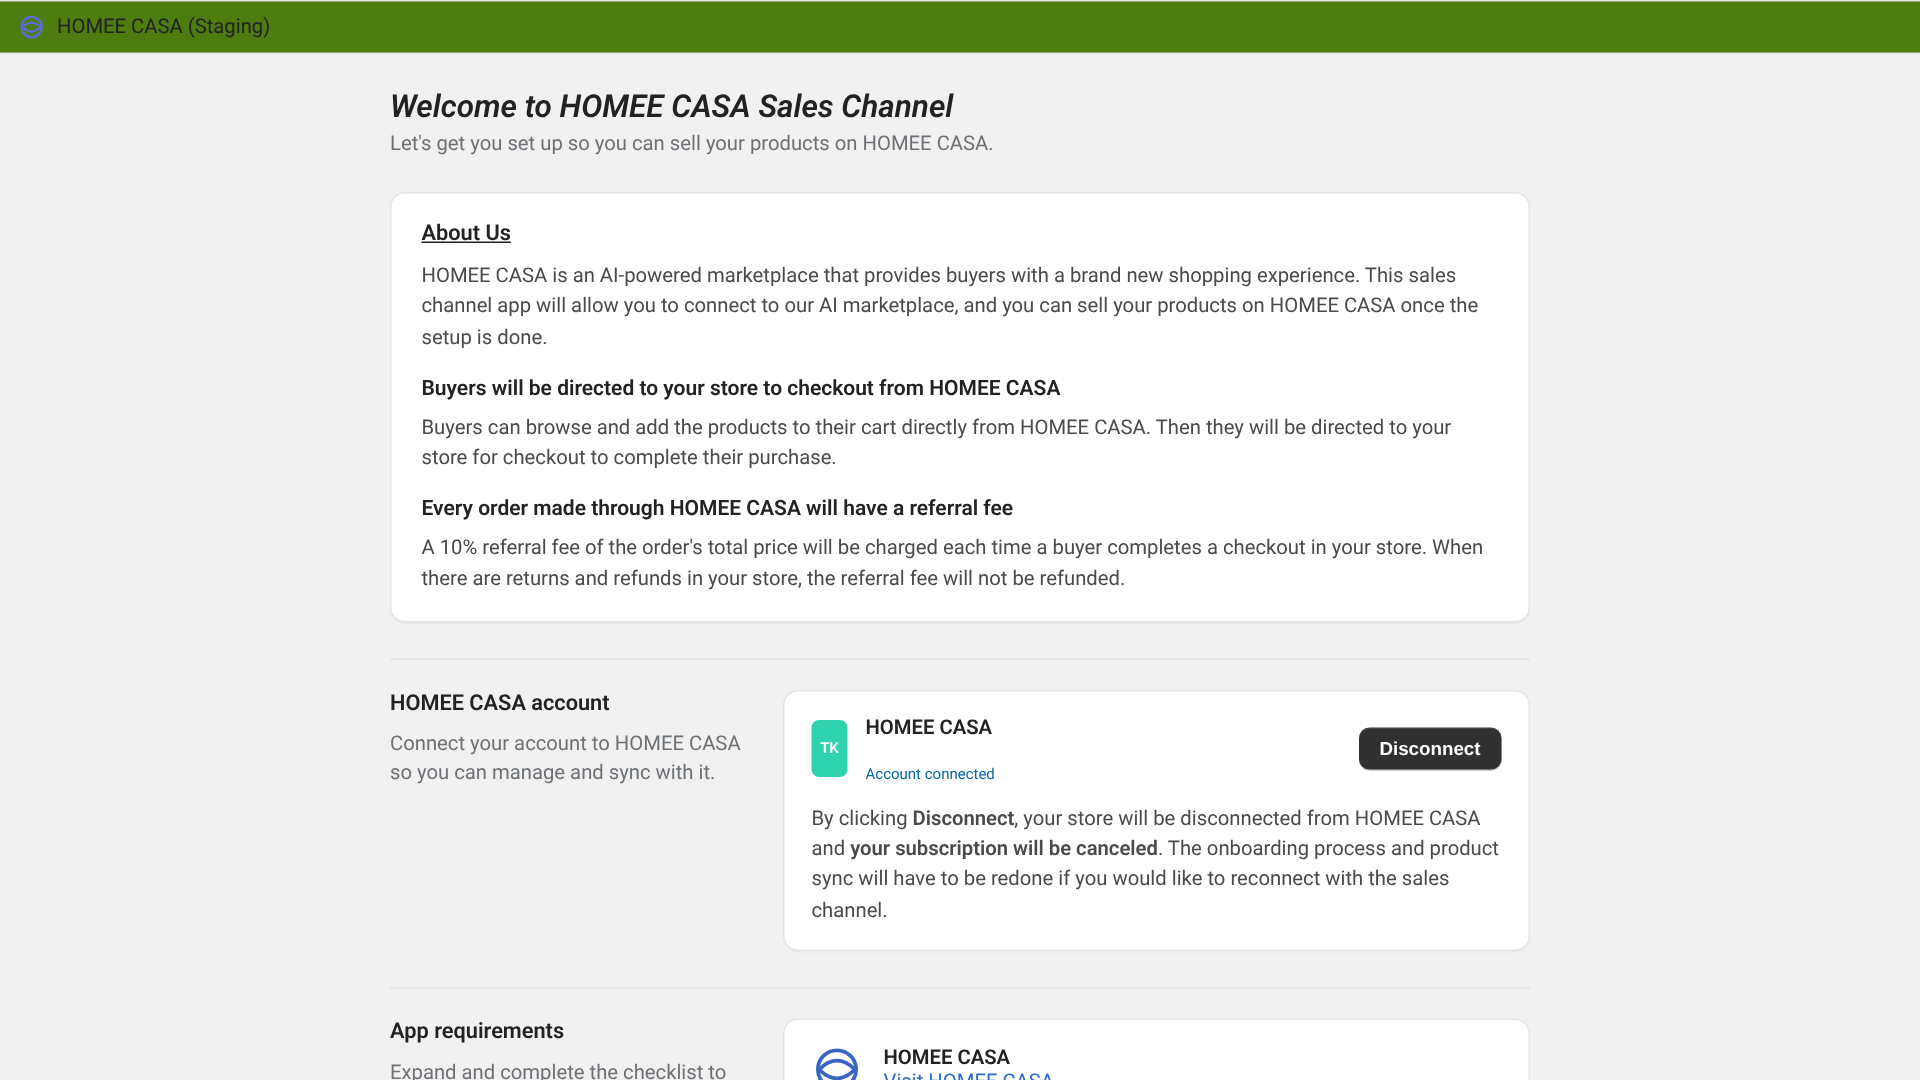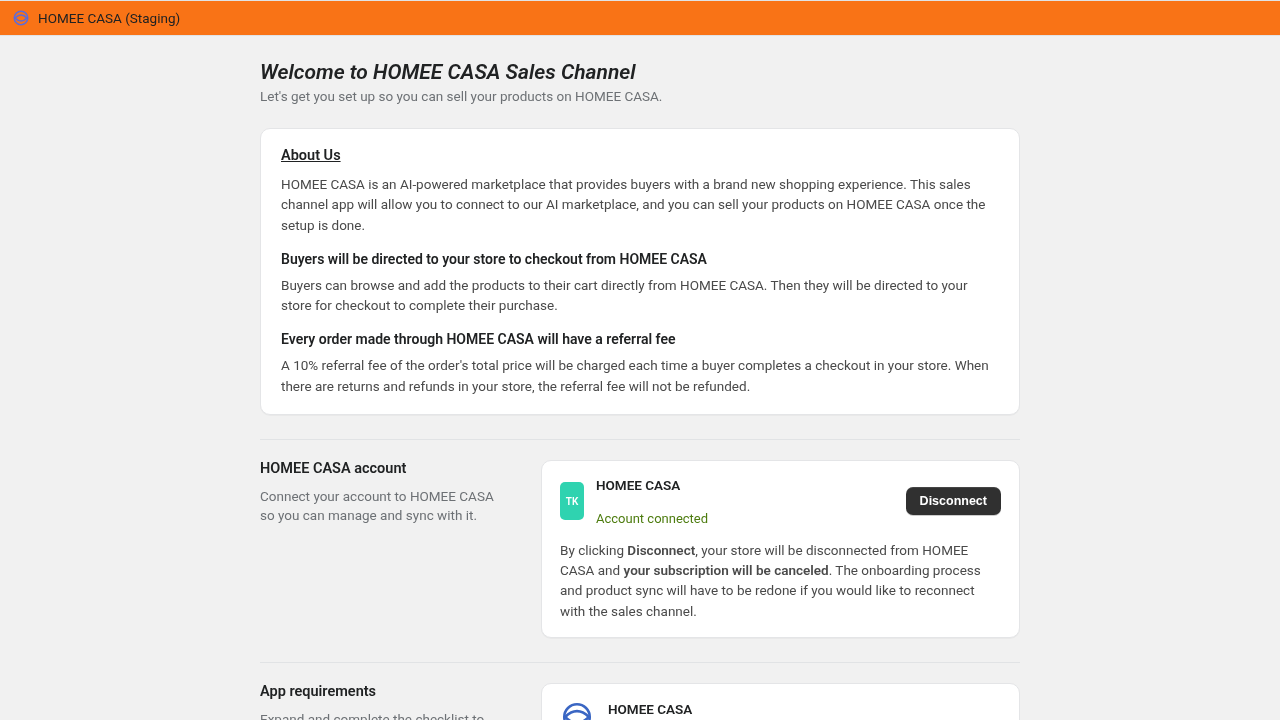--- a/index.html
+++ b/index.html
@@ -7,21 +7,21 @@
     font-family: -apple-system, BlinkMacSystemFont, "Segoe UI", Roboto, Helvetica, Arial, sans-serif;
     background: #f1f1f1;
     color: #202223;
     font-size: 14px;
     width: 1280px;
     height: 720px;
     overflow: hidden;
   }
   .topbar {
     height: 36px;
-    background: #f97316;
+    background: #4d7c0f;
     border-top: 1px solid #e1e3e5;
     border-bottom: 1px solid #e1e3e5;
     display: flex;
     align-items: center;
     padding: 0 12px;
     gap: 8px;
   }
   .topbar .logo {
     width: 18px; height: 18px;
     display: inline-flex; align-items: center; justify-content: center;
@@ -39,21 +39,21 @@
     border-radius: 10px;
     padding: 18px 20px;
     margin-bottom: 24px;
     box-shadow: 0 1px 0 rgba(0,0,0,0.03);
   }
   .card h3 { font-size: 14.5px; font-weight: 600; margin-bottom: 10px; text-decoration: underline; }
   .card h4 { font-size: 14px; font-weight: 600; margin-top: 16px; margin-bottom: 8px; }
   .card p { font-size: 13.5px; color: #4a4a4a; line-height: 1.5; }
   .section-row {
     display: flex;
-    gap: 31px;
+    gap: 12px;
     border-top: 1px solid #e1e3e5;
     padding-top: 20px;
     margin-top: 4px;
   }
   .section-row:first-of-type { border-top: none; padding-top: 0; }
   .section-left {
     width: 250px;
     flex-shrink: 0;
   }
   .section-left h3 { font-size: 14.5px; font-weight: 600; margin-bottom: 10px; }
@@ -76,21 +76,21 @@
     width: 24px; height: 38px;
     background: #2fd3b0;
     color: #fff;
     font-size: 10px;
     font-weight: 600;
     border-radius: 5px;
     display: flex; align-items: center; justify-content: center;
   }
   .account-info { flex: 1; }
   .account-name { font-size: 13.5px; font-weight: 600; }
-  .account-status { font-size: 13px; color: #4d7c0f; margin-top: 18px; }
+  .account-status { font-size: 10px; color: #0369a1; margin-top: 18px; }
   .btn-dark {
     background: #303030;
     color: #fff;
     border: none;
     border-radius: 7px;
     padding: 7px 14px;
     font-size: 12.5px;
     font-weight: 600;
     cursor: pointer;
     box-shadow: 0 1px 0 rgba(0,0,0,0.2), inset 0 1px 0 rgba(255,255,255,0.1);

